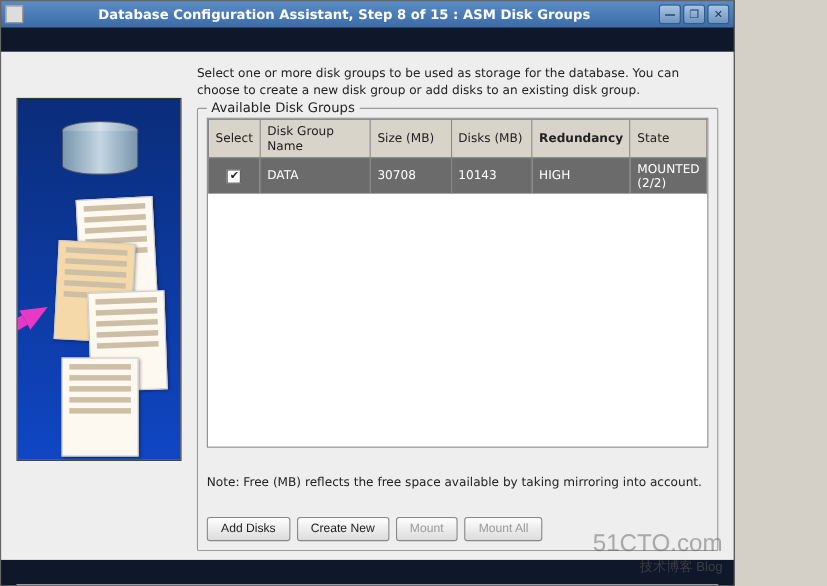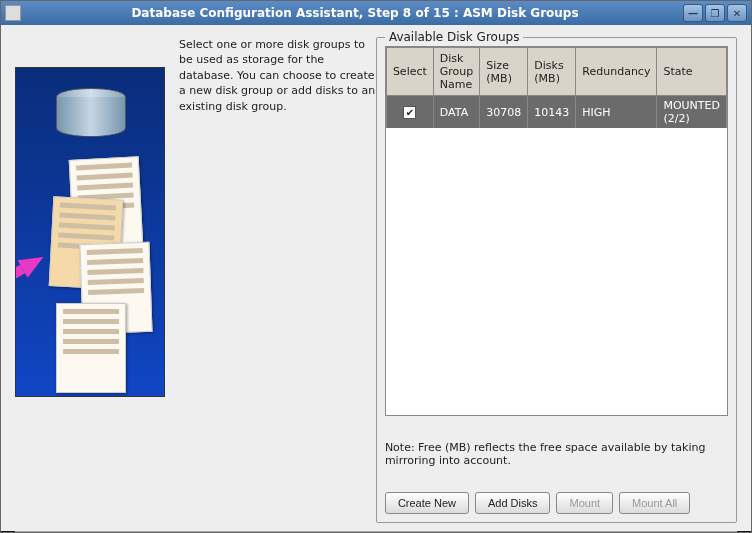--- a/index.html
+++ b/index.html
@@ -6,27 +6,28 @@
 body {
   font-family: "Lucida Sans", "DejaVu Sans", Arial, sans-serif;
   font-size: 11px;
   background: #d4d0c8;
   width: 752px;
   height: 533px;
   overflow: hidden;
   position: relative;
 }
 .window {
-  width: 752px;
+  width: 668px;
   height: 533px;
   background: #0f172a;
   border: 1px solid #666;
   position: relative;
   display: flex;
   flex-direction: column;
+  gap: 22px;
 }
 .titlebar {
   height: 24px;
   background: linear-gradient(to bottom, #5b8cc6 0%, #3b6ca6 100%);
   display: flex;
   align-items: center;
   padding: 0 4px;
   color: white;
   font-weight: bold;
   font-size: 12px;
@@ -121,21 +122,21 @@
   border-bottom: 10px solid transparent;
   transform: rotate(-30deg);
 }
 .arrow::after{
   content:"";
   position:absolute;
   left:-42px; top:-5px;
   width:18px; height:10px;
   background:#e838c5;
 }
-.right-pane { flex: 1; display: flex; flex-direction: row; color: #222; justify-content: center; }
+.right-pane { flex: 1; display: flex; flex-direction: column; color: #222; justify-content: center; }
 .intro-text { line-height: 1.4; margin-bottom: 8px; }
 .fieldset {
   border: 1px solid #999;
   border-radius: 2px;
   padding: 8px 8px 8px 8px;
   position: relative;
   flex: 1;
   display: flex;
   flex-direction: column;
 }
@@ -176,21 +177,21 @@
   align-items: center;
   justify-content: center;
   color: #222;
   font-size: 10px;
   font-weight: bold;
 }
 .col-select { width: 46px; text-align: center; }
 .col-name { width: 118px; }
 .col-size { width: 82px; margin-top: 26px; }
 .col-free { width: 82px; }
-.col-red { width: 82px; }
+.col-red { width: 82px; font-weight: bold; }
 .note { margin: 25px 0; }
 .btn-row { display: flex; gap: 6px; }
 .btn {
   background: linear-gradient(to bottom, #fefefe, #dcdcdc);
   border: 1px solid #888;
   border-radius: 3px;
   padding: 4px 12px;
   font-size: 11px;
   cursor: pointer;
   color: #222;
@@ -309,25 +310,29 @@
                 <td>HIGH</td>
                 <td>MOUNTED (2/2)</td>
               </tr>
             </tbody>
           </table>
         </div>
 
         <div class="note">Note: Free (MB) reflects the free space available by taking mirroring into account.</div>
 
         <div class="btn-row">
+          <button class="btn">Add Disks</button>
           <button class="btn">Create New</button>
-          <button class="btn">Add Disks</button>
           <button class="btn disabled">Mount</button>
           <button class="btn disabled">Mount All</button>
         </div>
       </div>
     </div>
   </div>
 
   <div class="separator"></div>
 
 
+  <div class="watermark">
+    <span>51CTO.com</span>
+    <span class="sub">技术博客  Blog</span>
+  </div>
 </div>
 
 </body></html>

